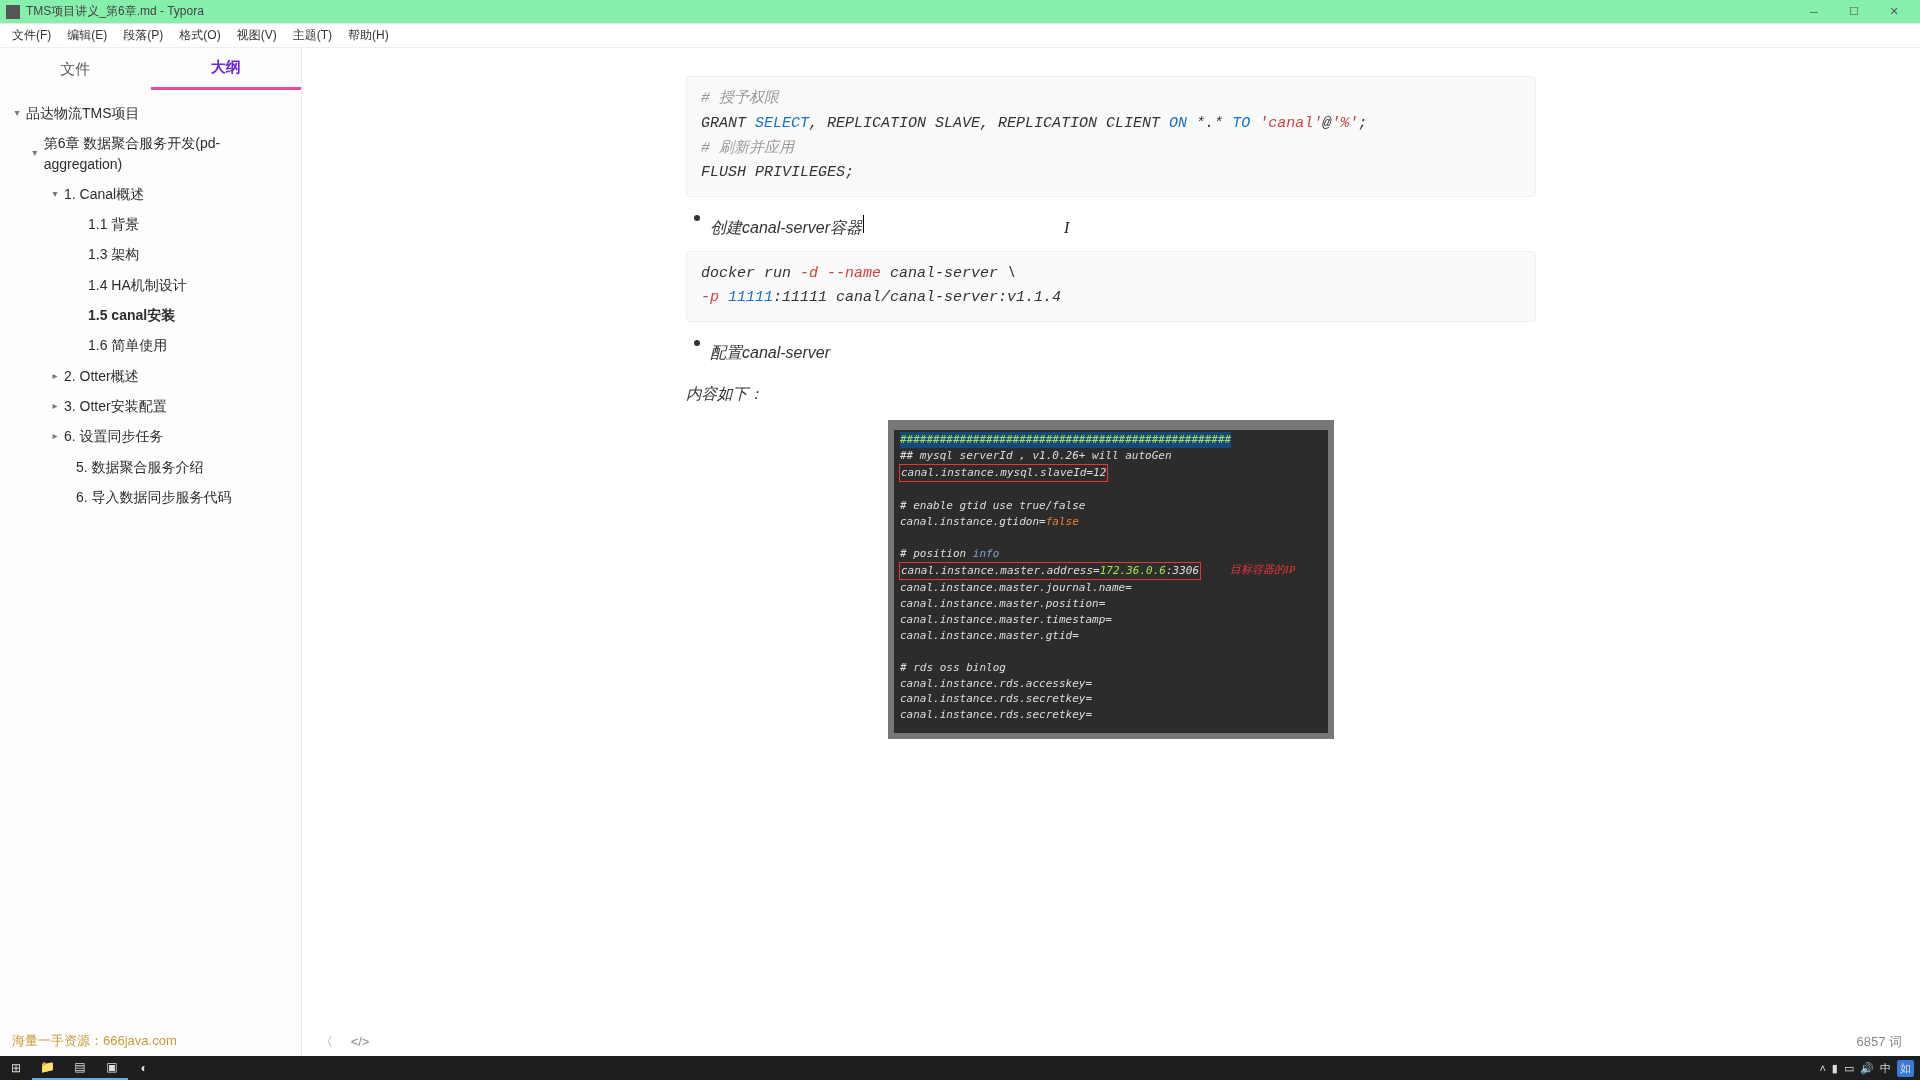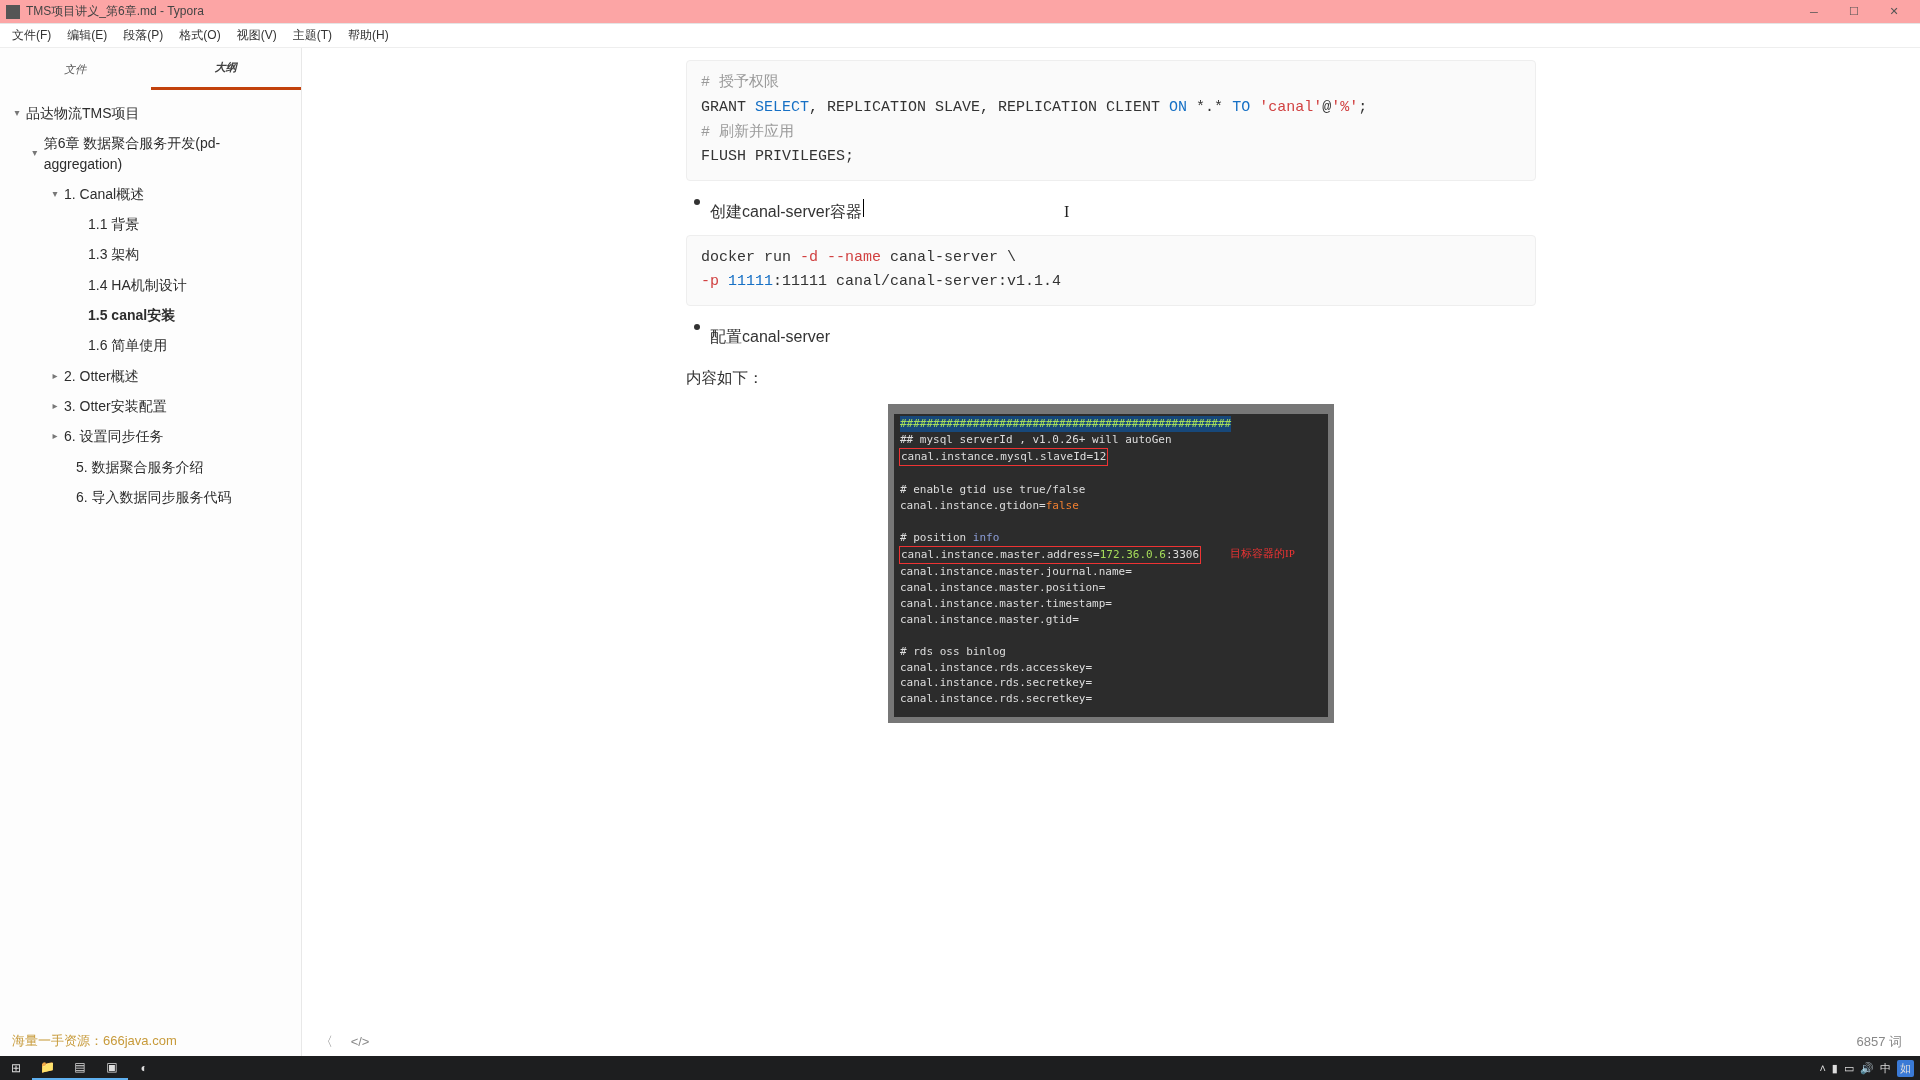--- a/index.html
+++ b/index.html
@@ -1,43 +1,43 @@
 <!DOCTYPE html>
 <html><head>
 <meta charset="utf-8">
 <style>
 * { margin: 0; padding: 0; box-sizing: border-box; }
 body { font-family: "Microsoft YaHei", "Segoe UI", sans-serif; font-size: 13px; background: #fff; color: #333; overflow: hidden; height: 100vh; }
 
-.titlebar { height: 24px; display: flex; align-items: center; padding: 0 6px; border-bottom: 1px solid #e5e5e5; background: #fca5a5; }
+.titlebar { height: 24px; display: flex; align-items: center; padding: 0 6px; border-bottom: 1px solid #e5e5e5; background: #86efac; }
 .titlebar .app-icon { width: 14px; height: 14px; background: #555; margin-right: 6px; }
 .titlebar .title-text { font-size: 12px; color: #444; flex: 1; }
 .titlebar .win-ctrls { display: flex; gap: 0; }
 .titlebar .win-ctrls span { width: 40px; height: 22px; display: flex; align-items: center; justify-content: center; color: #555; font-size: 11px; cursor: default; }
 
 .menubar { height: 24px; display: flex; align-items: center; padding: 0 4px; border-bottom: 1px solid #eee; font-size: 12px; color: #333; }
 .menubar span { padding: 4px 8px; cursor: default; }
 
 .app-body { display: flex; height: calc(100vh - 24px - 24px - 24px); }
 
 .sidebar { width: 302px; border-right: 1px solid #e8e8e8; display: flex; flex-direction: column; background: #fdfdfd; position: relative; }
 .side-tabs { display: flex; height: 42px; align-items: stretch; }
-.side-tabs .tab { flex: 1; display: flex; align-items: center; justify-content: center; font-size: 11px; color: #555; cursor: pointer; font-style: italic; }
-.side-tabs .tab.active { color: #404040; font-weight: 600; border-bottom: 3px solid #c2410c; }
+.side-tabs .tab { flex: 1; display: flex; align-items: center; justify-content: center; font-size: 15px; color: #555; cursor: pointer; }
+.side-tabs .tab.active { color: #6d28d9; font-weight: 600; border-bottom: 3px solid #ec4899; }
 
 .outline { flex: 1; overflow: auto; padding: 8px 6px 8px 6px; font-size: 14px; color: #2d2d2d; }
 .outline .node { display: flex; align-items: center; padding: 5px 2px; line-height: 1.45; word-break: break-word; cursor: pointer; }
 .outline .toggle { width: 14px; text-align: center; color: #777; font-size: 10px; margin-right: 2px; user-select: none; }
 .outline .toggle.empty { visibility: hidden; }
 .outline .bold { font-weight: 700; }
 
 .side-footer { position: absolute; left: 12px; bottom: 6px; font-size: 13px; color: #c79a3a; }
 
 .editor { flex: 1; position: relative; overflow: auto; background: #fff; }
-.content { max-width: 930px; margin: 0 auto; padding: 6px 40px 0 40px; font-size: 15.5px; color: #333; line-height: 1.6; }
+.content { max-width: 930px; margin: 16px auto; padding: 6px 40px 0 40px; font-size: 15.5px; color: #333; line-height: 1.6; font-style: italic; }
 
 .code-block { border: 1px solid #eee; border-radius: 4px; background: #fafafa; padding: 10px 14px; margin: 6px 0 18px 0; font-family: "Consolas", "Courier New", monospace; font-size: 15px; line-height: 1.65; white-space: pre; color: #333; overflow-x: auto; }
 .cmt { color: #9a9a9a; }
 .kw-blue { color: #1670c5; }
 .kw-red { color: #d14141; }
 .kw-str { color: #d14141; }
 
 .bullet-item { margin: 14px 0 10px 8px; font-size: 16px; display: flex; }
 .bullet-dot { width: 6px; height: 6px; border-radius: 50%; background: #333; margin-right: 10px; }
 .caret { display: inline-block; width: 1px; height: 18px; background: #000; margin-left: 1px; vertical-align: -3px; }

